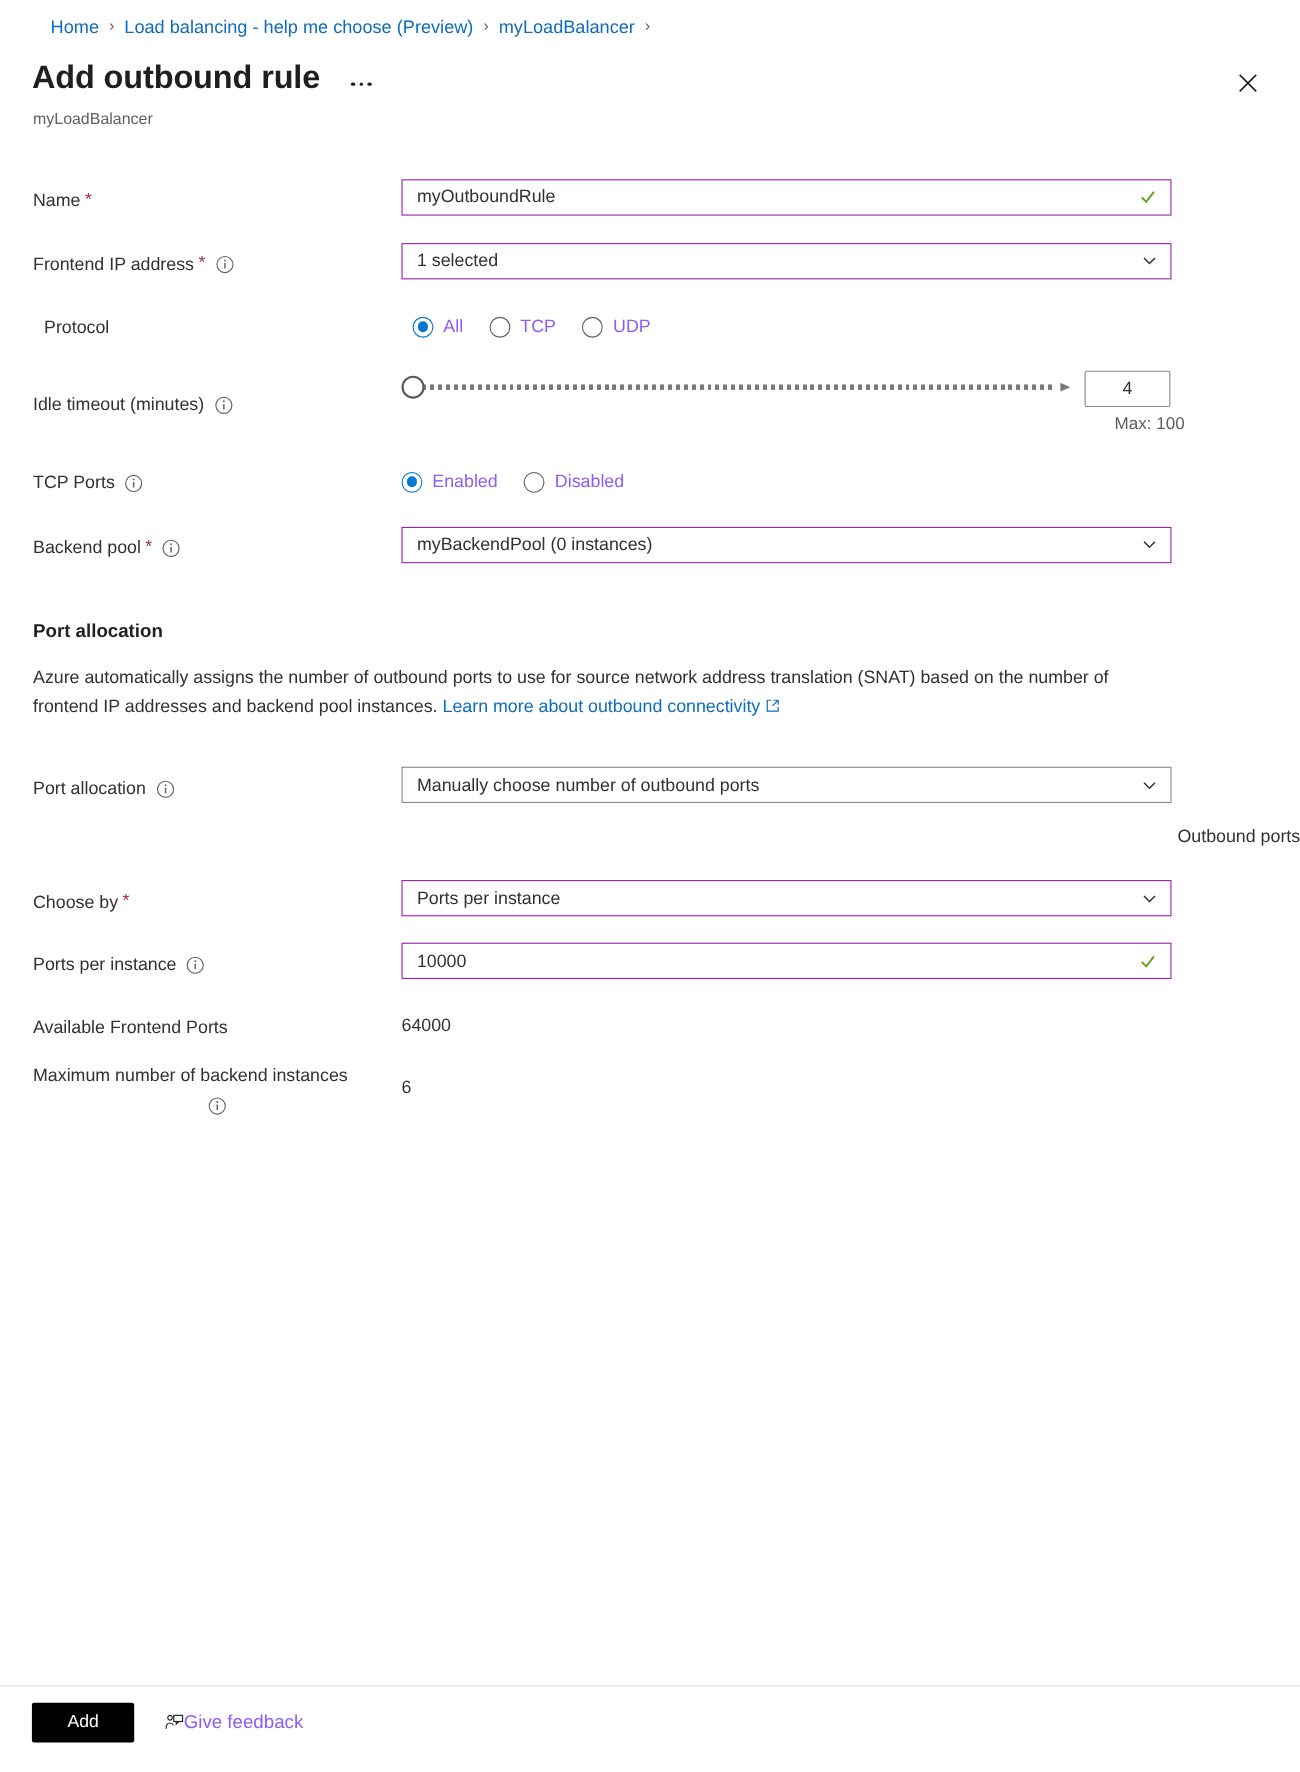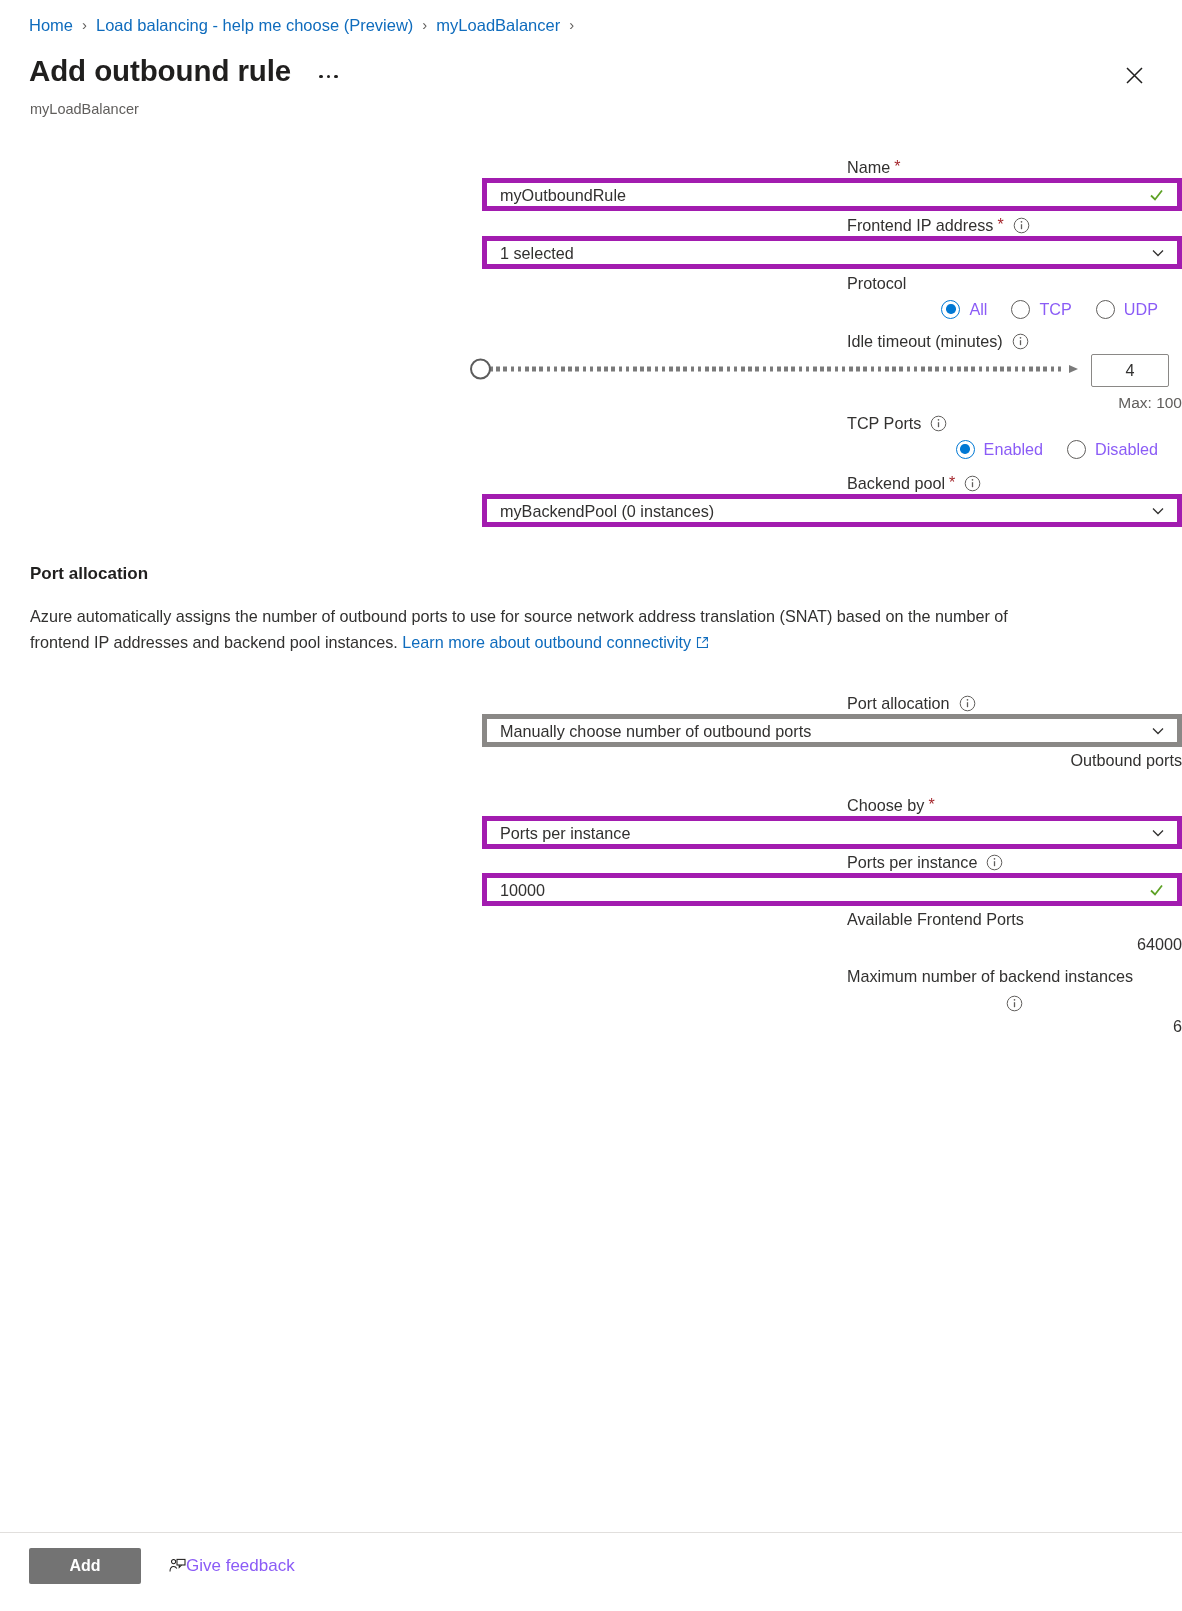--- a/index.html
+++ b/index.html
@@ -8,21 +8,21 @@
     width: 1182px; height: 1611px;
     background: #ffffff;
     font-family: "Liberation Sans", sans-serif;
     color: #323130;
     -webkit-font-smoothing: antialiased;
   }
   .page { position: relative; width: 1182px; height: 1611px; overflow: hidden; }
 
   
   .breadcrumb {
-    position: absolute; left: 29px; top: 14px;
+    position: absolute; left: 46px; top: 14px;
     font-size: 16.5px; line-height: 22px;
     display: flex; align-items: center; white-space: nowrap;
   }
   .crumb { color: #0f6cbd; cursor: pointer; }
   .crumb-sep {
     color: #605e5c; margin: 0 9px; font-size: 15px;
     display: inline-block; transform: translateY(-0.5px);
   }
 
   
@@ -48,23 +48,22 @@
   }
   .close-btn {
     position: absolute; right: 31px; top: 58px;
     width: 34px; height: 34px; display: flex; align-items: center;
     justify-content: center; cursor: pointer; color: #201f1e;
   }
 
   
   .form { position: absolute; left: 0; top: 150px; width: 1182px; }
   .row {
-    position: relative; display: flex; align-items: flex-end;
+    position: relative; display: flex; align-items: center;
     min-height: 34px;
-    flex-direction: column;
   }
   .lbl {
     width: 365px; padding-left: 30px; padding-top: 6px;
     font-size: 16.2px; line-height: 22px; color: #323130;
     display: flex; align-items: flex-start; flex-wrap: wrap;
   }
   .lbl .txt { display: inline; }
   .req { color: #a4262c; margin-left: 4px; font-size: 16px; line-height: 22px; }
 
   .info {
@@ -72,21 +71,21 @@
     width: 17px; height: 17px; margin-left: 9px; flex: none;
     margin-top: 3px; cursor: pointer;
   }
   .info svg { display: block; }
 
   .ctrl { flex: 1; position: relative; }
 
   
   .field {
     position: relative; width: 700px; height: 33px;
-    border: 5px solid #a21caf; background: #fff;
+    border: 1px solid #a21caf; background: #fff;
     display: flex; align-items: center; cursor: text;
   }
   .field.gray { border-color: #8a8886; }
   .field .val {
     font-size: 16.2px; color: #323130; padding-left: 13px;
     line-height: 22px; white-space: nowrap; overflow: hidden;
   }
   .chevron {
     position: absolute; right: 11px; top: 50%; transform: translateY(-50%);
     width: 16px; height: 16px; color: #323130; cursor: pointer;
@@ -170,22 +169,22 @@
   
   .footer-divider {
     position: absolute; left: 0; bottom: 78px; width: 1182px;
     height: 1px; background: #e1dfdd;
   }
   .footer {
     position: absolute; left: 29px; bottom: 27px;
     display: flex; align-items: center;
   }
   .add-btn {
-    width: 112px; height: 36px; background: #737373; color: #fff;
-    border: none; border-radius: 2px; font-size: 16px; font-weight: 700;
+    width: 93px; height: 36px; background: #000000; color: #fff;
+    border: none; border-radius: 2px; font-size: 16px; font-weight: 400;
     font-family: "Liberation Sans", sans-serif; cursor: pointer;
     display: flex; align-items: center; justify-content: center;
   }
   .feedback {
     margin-left: 28px; display: flex; align-items: center;
     color: #8b5cf6; font-size: 17px; cursor: pointer; line-height: 22px;
   }
   .fb-icon { width: 17px; height: 17px; color: #201f1e; flex: none; }
 </style>
 </head>

